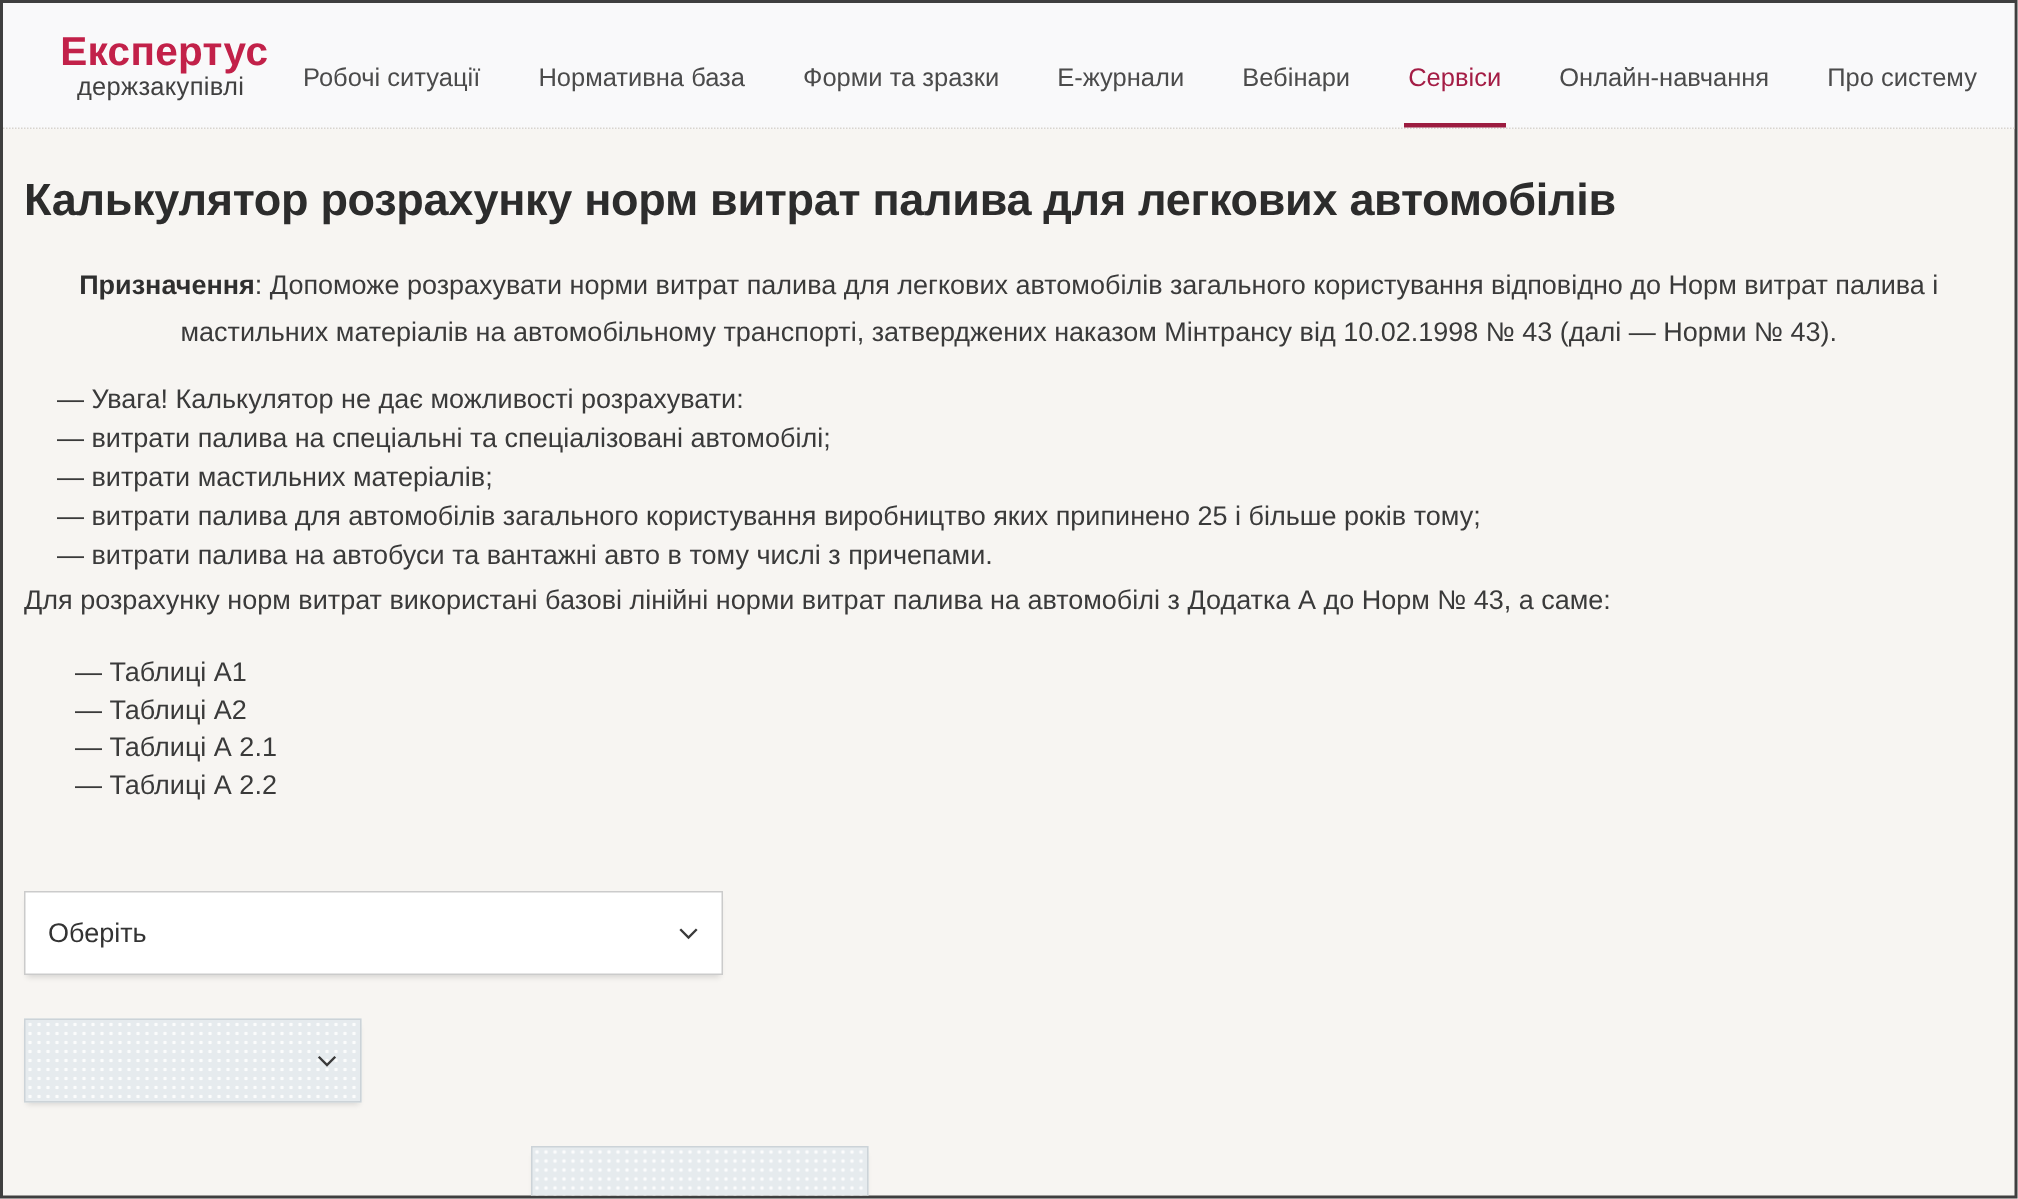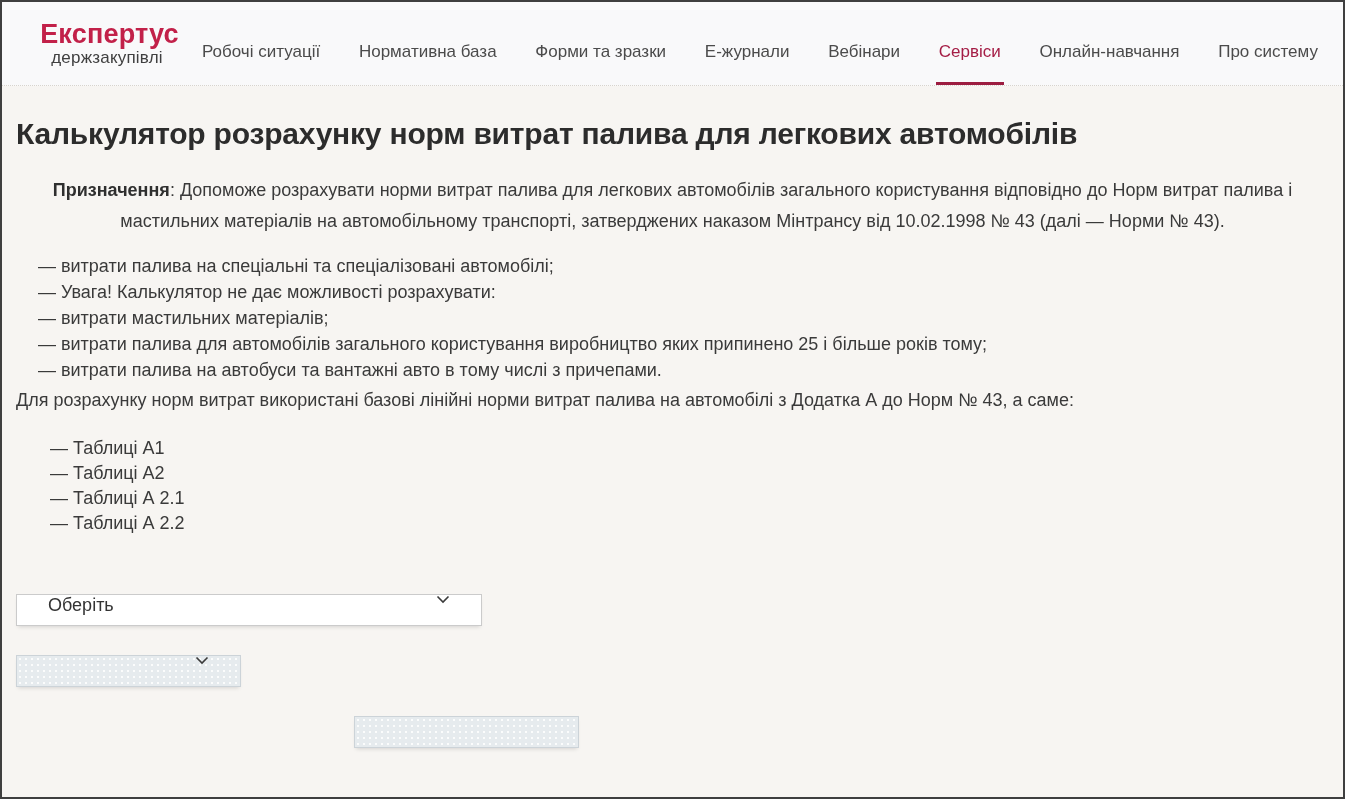--- a/index.html
+++ b/index.html
@@ -60,22 +60,22 @@
   .dash-list .li { font-size:18px; line-height:26px; color:#3a3a3a; }
   .basis { margin-top:4px; font-size:18px; line-height:26px; color:#3a3a3a; }
   .tables-list { margin-top:23px; padding-left:22px; }
   .tables-list .li { font-size:18px; line-height:25px; color:#3a3a3a;margin-left:12px; }
 
   
   .calc-form { margin-top:58px; }
   .form-row { display:flex; align-items:center; margin-bottom:29px; }
   .form-label { width:338px; flex:0 0 auto; font-size:18px; color:#333; }
   .select {
-    height:32px; display:flex; justify-content:space-between;
-    padding:0 31px; font-size:18px; color:#333; cursor:pointer;
+    height:56px; display:flex; align-items:center; justify-content:space-between;
+    padding:0 15px; font-size:18px; color:#333; cursor:pointer;
     background:#ffffff; border:1px solid #cbcbcb;
     box-shadow:0 3px 4px -2px rgba(0,0,0,.14);
   }
   .select-wide { width:466px; }
   .select-narrow { width:225px; }
   .select.disabled {
     background-color:#e6ebee;
     background-image:radial-gradient(circle, rgba(255,255,255,.85) 1px, transparent 1.4px);
     background-size:6px 6px;
     border:1px solid #ccd3d8;
@@ -103,22 +103,22 @@
     <a class="nav-item">Про систему</a>
   </nav>
 </header>
 
 <main class="main">
   <h1 class="page-title">Калькулятор розрахунку норм витрат палива для легкових автомобілів</h1>
 
   <p class="purpose"><b>Призначення</b><span>: Допоможе розрахувати норми витрат палива для легкових автомобілів загального користування відповідно до Норм витрат палива і мастильних матеріалів на автомобільному транспорті, затверджених наказом Мінтрансу від 10.02.1998 № 43 (далі — Норми № 43).</span></p>
 
   <div class="dash-list">
+    <div class="li">— Увага! Калькулятор не дає можливості розрахувати:</div>
     <div class="li">— витрати палива на спеціальні та спеціалізовані автомобілі;</div>
-    <div class="li">— Увага! Калькулятор не дає можливості розрахувати:</div>
     <div class="li">— витрати мастильних матеріалів;</div>
     <div class="li">— витрати палива для автомобілів загального користування виробництво яких припинено 25 і більше років тому;</div>
     <div class="li">— витрати палива на автобуси та вантажні авто в тому числі з причепами.</div>
   </div>
 
   <p class="basis">Для розрахунку норм витрат використані базові лінійні норми витрат палива на автомобілі з Додатка А до Норм № 43, а саме:</p>
 
   <div class="tables-list">
     <div class="li">— Таблиці А1</div>
     <div class="li">— Таблиці А2</div>

